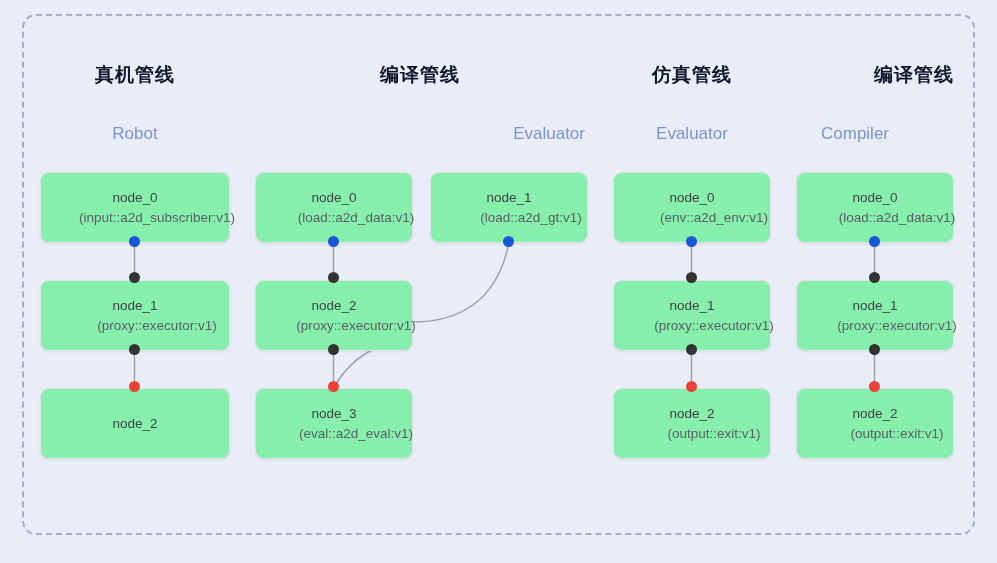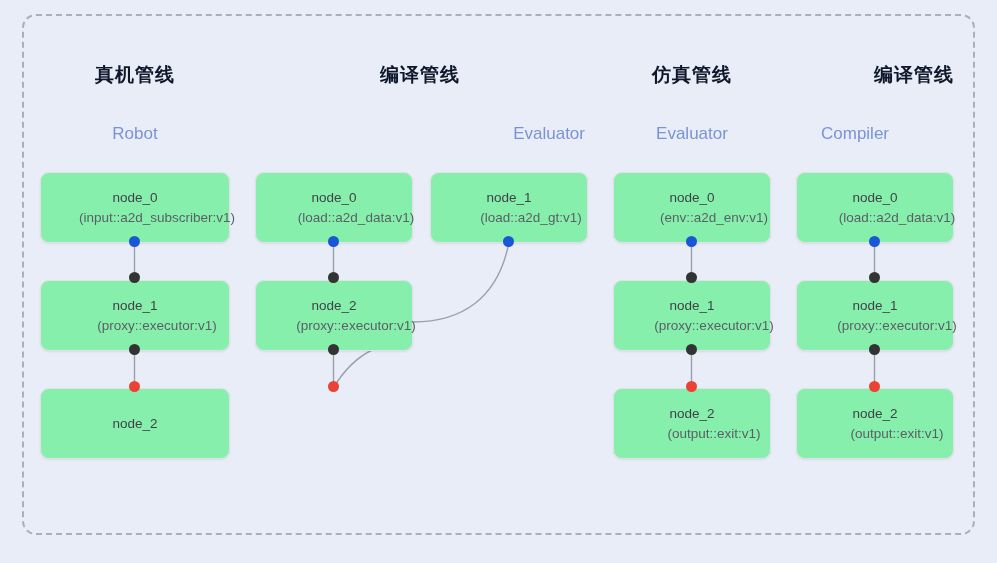--- a/index.html
+++ b/index.html
@@ -160,20 +160,24 @@
   </div>
   <div class="port port-blue" style="left:503px; top:236px;"></div>
 
   <div class="node-box" style="left:255px; top:280px; width:158px; height:71px;">
     <div class="node-name">node_2</div>
     <div class="node-type">(proxy::executor:v1)</div>
   </div>
   <div class="port port-black" style="left:328px; top:272px;"></div>
   <div class="port port-black" style="left:328px; top:344px;"></div>
 
+  <div class="node-box" style="left:255px; top:388px; width:158px; height:71px;">
+    <div class="node-name">node_3</div>
+    <div class="node-type">(eval::a2d_eval:v1)</div>
+  </div>
   <div class="port port-red" style="left:328px; top:381px;"></div>
 
   <div class="node-box" style="left:613px; top:172px; width:158px; height:71px;">
     <div class="node-name">node_0</div>
     <div class="node-type">(env::a2d_env:v1)</div>
   </div>
   <div class="port port-blue" style="left:686px; top:236px;"></div>
 
   <div class="node-box" style="left:613px; top:280px; width:158px; height:71px;">
     <div class="node-name">node_1</div>

